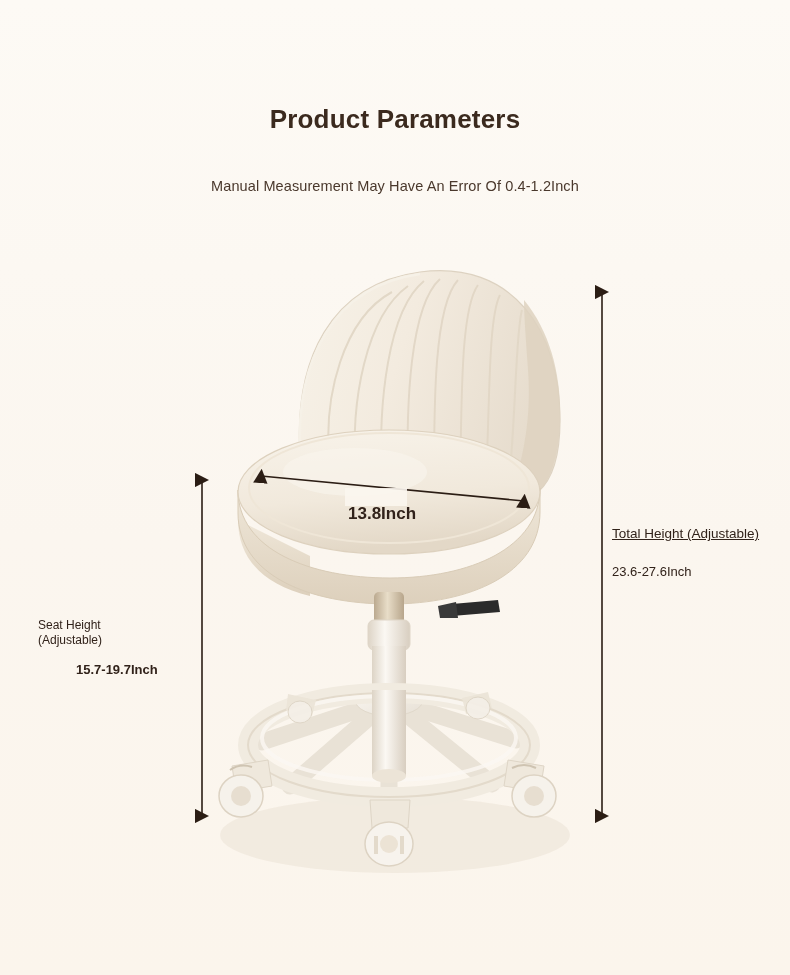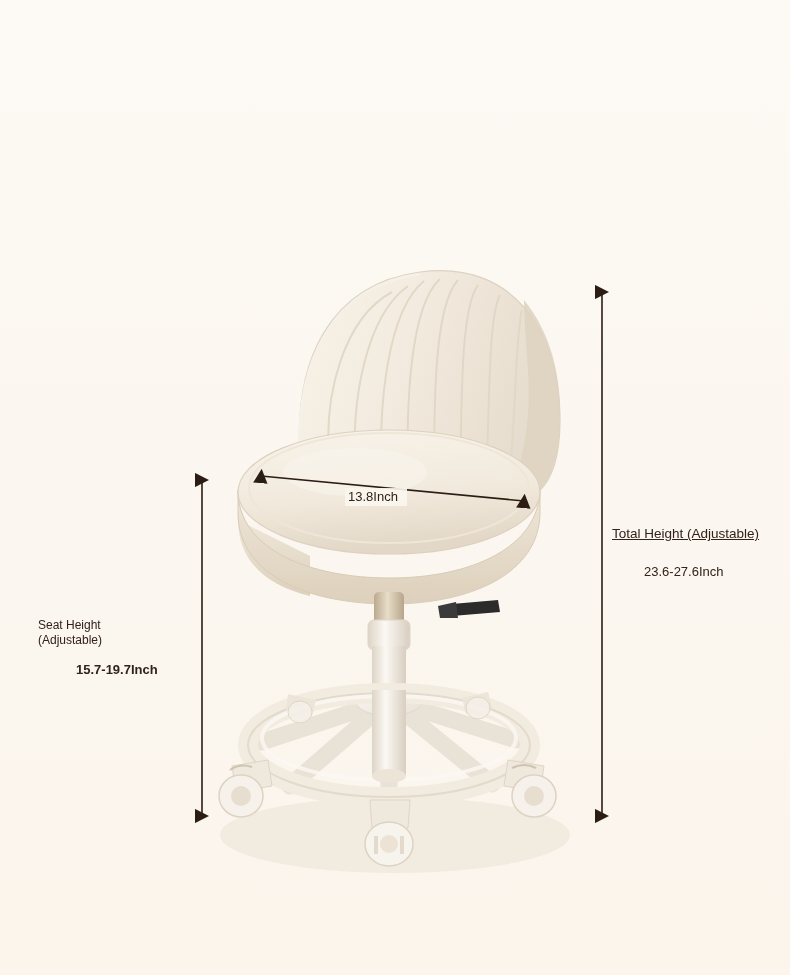--- a/index.html
+++ b/index.html
@@ -74,33 +74,35 @@
   .dim-total-name {
     left: 612px;
     top: 526px;
     font-size: 13.5px;
     text-decoration: underline;
   }
   .dim-total-value {
     left: 612px;
     top: 564px;
     font-size: 13px;
-    margin-left: 32px;
   }
   .dim-width-value {
     left: 348px;
-    top: 489px;
-    font-size: 13px;
+    top: 503px;
+    font-size: 17px;
+    font-weight: bold;
   }
 </style>
 </head>
 <body>
 
 <div class="page">
 
+  <div class="title">Product Parameters</div>
+  <div class="subtitle">Manual Measurement May Have An Error Of 0.4-1.2Inch</div>
 
   <svg class="chair" viewBox="0 0 790 975">
     <defs>
       <linearGradient id="backGrad" x1="0" y1="0" x2="1" y2="0.3">
         <stop offset="0%" stop-color="#f7f2e8"></stop>
         <stop offset="45%" stop-color="#f3ebdf"></stop>
         <stop offset="100%" stop-color="#e6dccd"></stop>
       </linearGradient>
       <linearGradient id="seatGrad" x1="0" y1="0" x2="0.2" y2="1">
         <stop offset="0%" stop-color="#f8f3ea"></stop>

